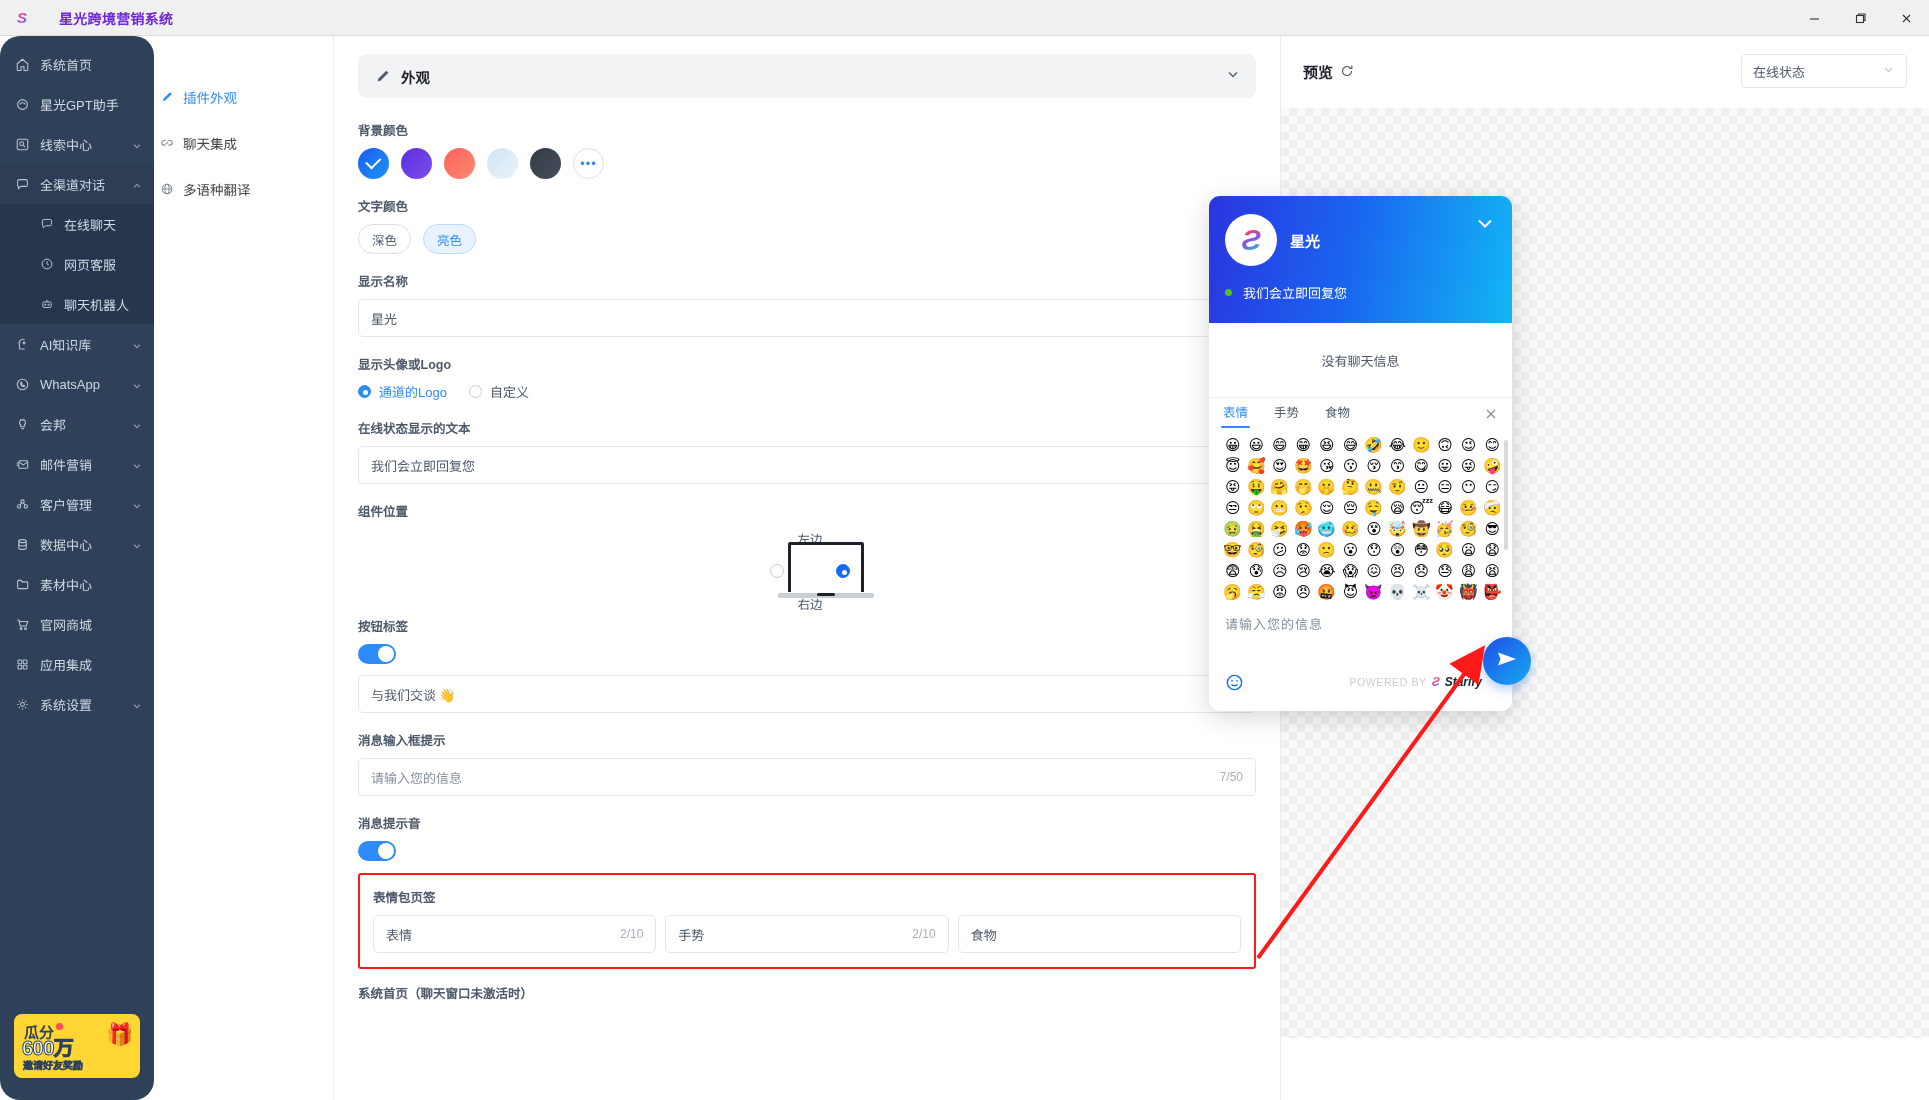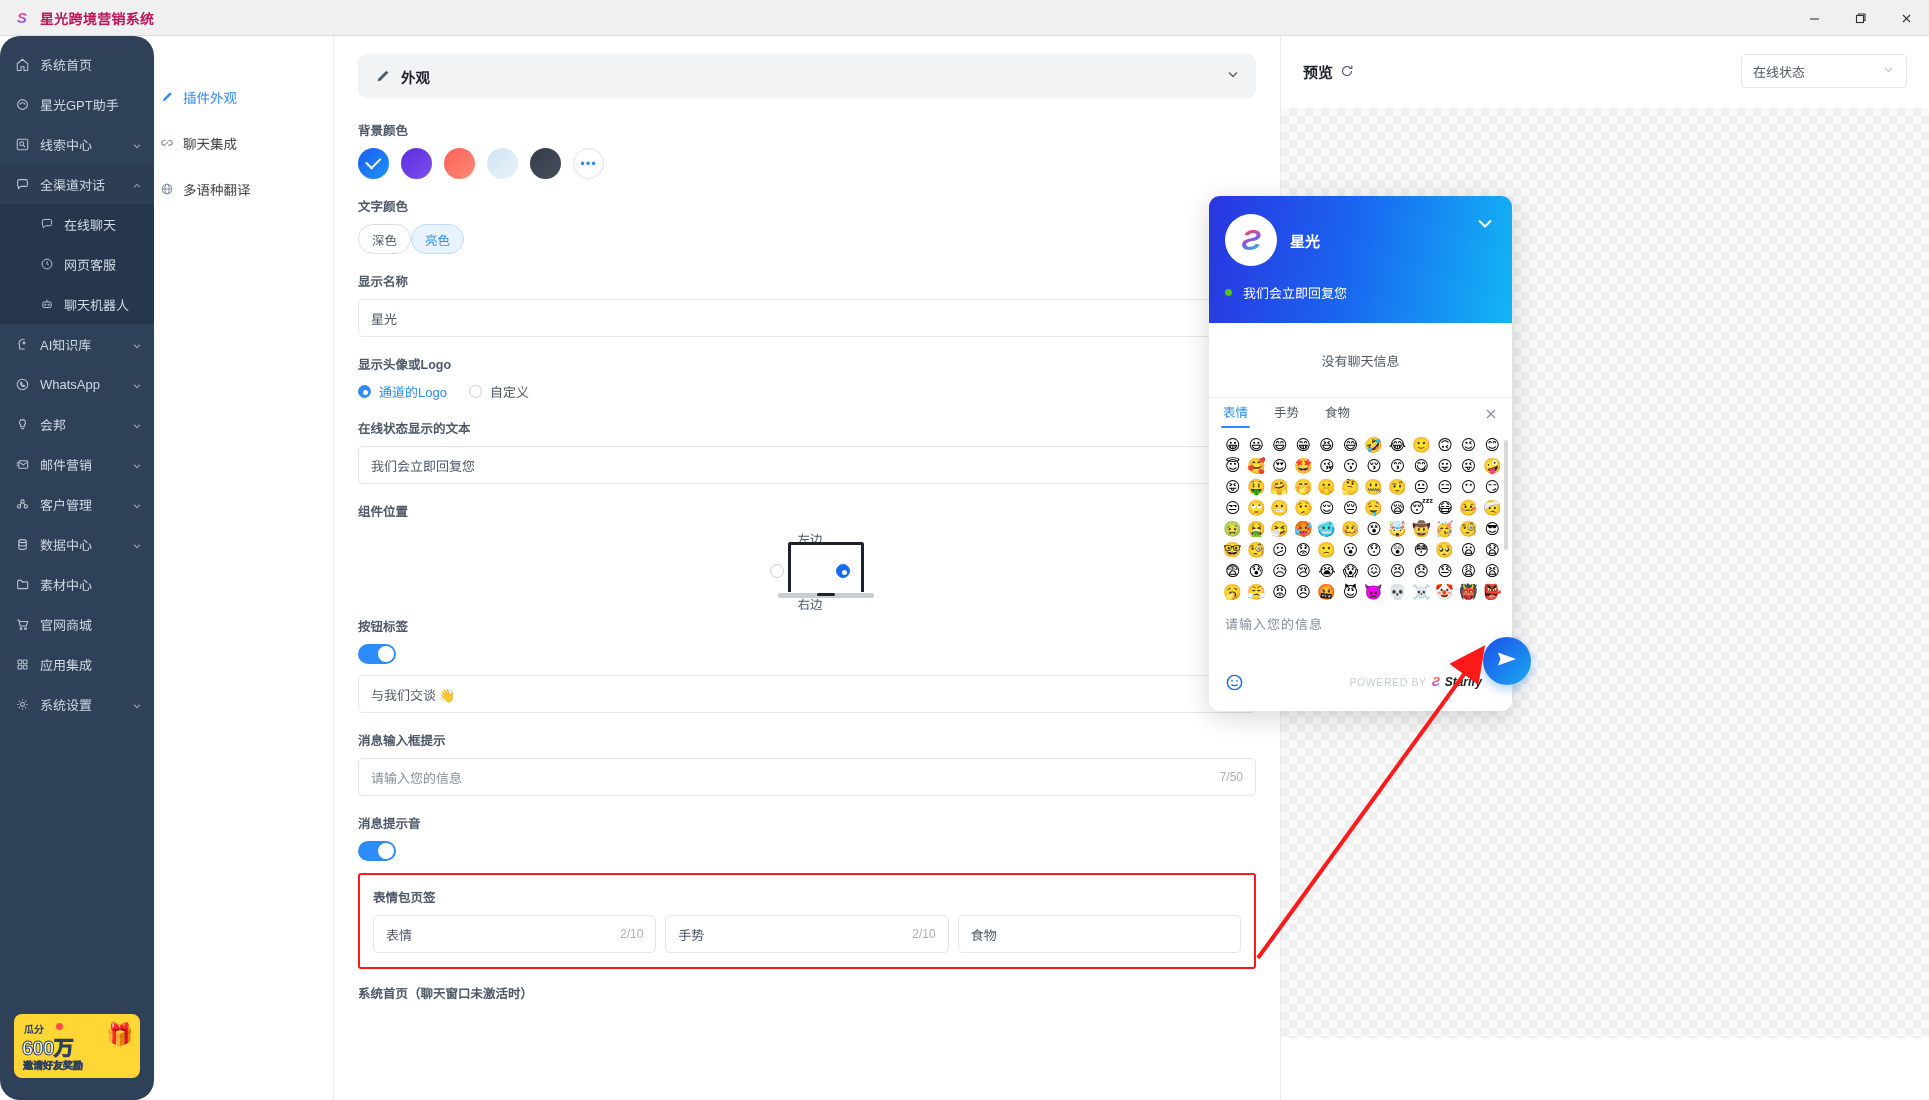--- a/index.html
+++ b/index.html
@@ -18,21 +18,21 @@
     position: relative;
   }
   .tb-logo {
     width: 20px; height: 20px; margin-left: 12px;
     display: flex; align-items: center; justify-content: center;
     font-weight: bold; font-size: 15px;
     background: linear-gradient(135deg,#ff9a3c,#ff3c78 35%,#7b5cff 65%,#27c3c8);
     -webkit-background-clip: text; background-clip: text; color: transparent;
     font-style: italic;
   }
-  .tb-title { margin-left: 8px; font-size: 14px; color: #be185d; font-weight: 600; letter-spacing: .3px; }
+  .tb-title { margin-left: 27px; font-size: 14px; color: #6d28d9; font-weight: 600; letter-spacing: .3px; }
   .tb-ctrls { position: absolute; right: 0; top: 0; height: 36px; display: flex; }
   .tb-btn {
     width: 46px; height: 36px; display: flex; align-items: center; justify-content: center;
     color: #333; font-size: 15px;
   }
 
   
   .app { display: flex; height: calc(1100px - 36px); }
 
   
@@ -63,21 +63,21 @@
   }
   .nav-sub .ico { width: 17px; height: 17px; flex: 0 0 17px; margin-right: 9px;
     display: inline-flex; align-items: center; justify-content: center; }
   .nav-sub .ico svg { width: 14px; height: 14px; stroke: #b9c5d4; fill: none; stroke-width: 1.4; }
 
   .promo {
     position: absolute; left: 14px; bottom: 22px;
     width: 126px; height: 64px; border-radius: 8px;
     background: #ffd633; overflow: hidden;
   }
-  .promo .p1 { position: absolute; left: 10px; top: 7px; font-size: 10px; color: #2f4159; font-weight: 700; }
+  .promo .p1 { position: absolute; left: 10px; top: 7px; font-size: 15px; color: #2f4159; font-weight: 700; }
   .promo .p2 { position: absolute; left: 8px; top: 18px; font-size: 20px; color: #fff; font-weight: 800;
      -webkit-text-stroke: 1px #2f4159; letter-spacing: -0.5px; }
   .promo .p3 { position: absolute; left: 9px; bottom: 6px; font-size: 10px; color: #fff; font-weight: 700;
      -webkit-text-stroke: .7px #2f4159; }
   .promo .gift { position: absolute; right: 6px; top: 8px; font-size: 22px; }
   .promo .dot-red { position: absolute; left: 42px; top: 9px; width: 7px; height: 7px; background:#ff4d4f; border-radius:50%; }
 
   
   .subpanel {
     width: 180px; flex: 0 0 180px; background: #fff;
@@ -111,21 +111,21 @@
 
   .swatches { display: flex; align-items: center; gap: 12px; }
   .sw { width: 31px; height: 31px; border-radius: 50%; position: relative;
         display: flex; align-items: center; justify-content: center; }
   .sw.check::after {
     content: ""; width: 12px; height: 7px; border-left: 2.6px solid #fff; border-bottom: 2.6px solid #fff;
     transform: rotate(-45deg) translate(1px,-2px);
   }
   .sw.more { border: 1px solid #dcdfe6; background: #fff; color: #2e8bfa; font-size: 13px; letter-spacing: 1px; }
 
-  .segbtns { display: flex; }
+  .segbtns { display: flex; gap: 12px; }
   .seg {
     height: 30px; min-width: 48px; padding: 0 13px; border-radius: 15px;
     border: 1px solid #dcdfe6; background: #fff; color: #4e5969;
     font-size: 12.5px; display: flex; align-items: center; justify-content: center;
   }
   .seg.active { background: #e8f3ff; border-color: #bedaff; color: #2e8bfa; }
 
   .inputbox {
     height: 38px; border: 1px solid #e5e6eb; border-radius: 5px;
     display: flex; align-items: center; padding: 0 12px; background: #fff;

